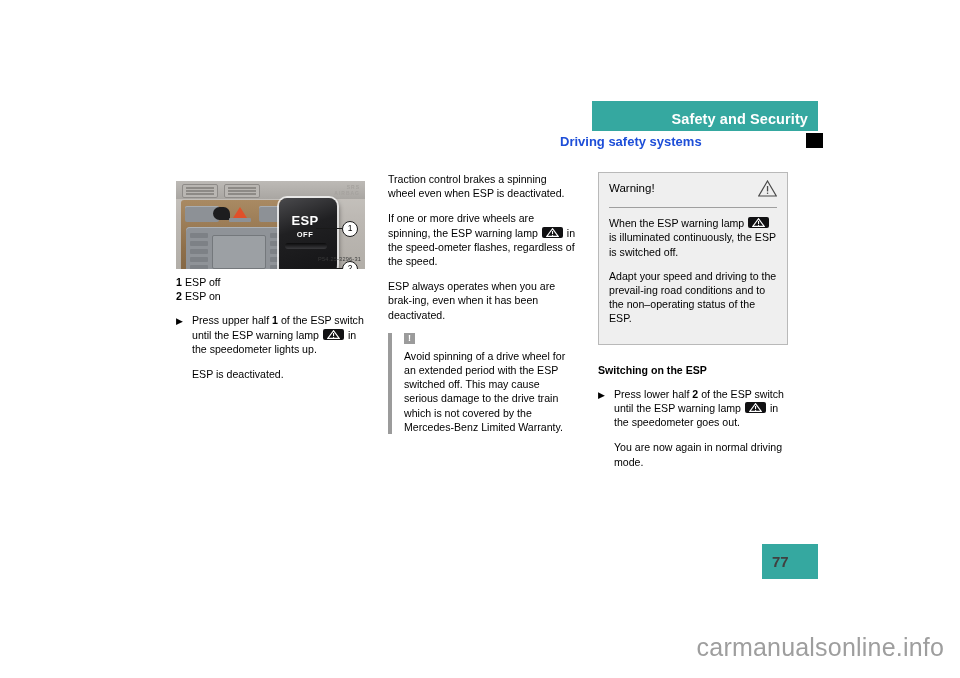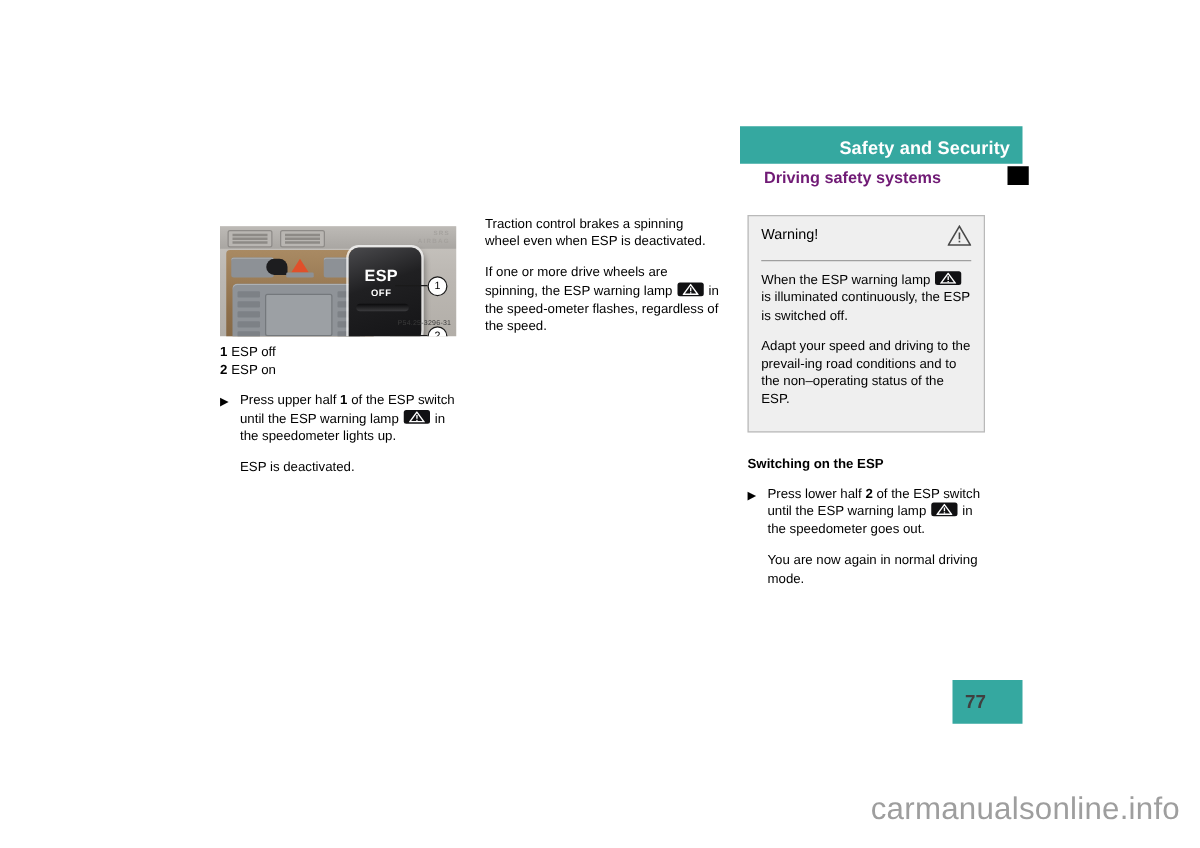--- a/index.html
+++ b/index.html
@@ -38,24 +38,24 @@
     font-weight: bold;
     letter-spacing: 0.1px;
     white-space: nowrap;
     margin-top: 40px;
   }
   .header-sub {
     position: absolute;
     left: 560px;
     top: 134px;
     width: 244px;
-    text-align: center;
+    text-align: left;
     font-size: 13px;
     font-weight: bold;
-    color: #701a75;
+    color: #1d4ed8;
     white-space: nowrap;
   }
   .header-square {
     position: absolute;
     left: 806px;
     top: 133px;
     width: 17px;
     height: 15px;
     background: #000000;
   }
@@ -399,21 +399,26 @@
     <p>Traction control brakes a spinning wheel even when ESP is deactivated.</p>
 
     <p><span>If one or more drive wheels are spinning, the ESP warning lamp </span><span class="lamp">
         <svg width="13" height="9" viewBox="0 0 13 9" aria-hidden="true">
           <polygon points="6.5,0.7 12.2,8.4 0.8,8.4" fill="none" stroke="#ffffff" stroke-width="1.1"></polygon>
           <rect x="6" y="3" width="1.1" height="3" fill="#ffffff"></rect>
           <rect x="6" y="6.8" width="1.1" height="1.1" fill="#ffffff"></rect>
         </svg>
       </span><span> in the speed-ometer flashes, regardless of the speed.</span></p>
 
-
+    <p>ESP always operates when you are brak-ing, even when it has been deactivated.</p>
+
+    <div class="notice">
+      <div class="notice-icon"></div>
+      <p>Avoid spinning of a drive wheel for an extended period with the ESP switched off. This may cause serious damage to the drive train which is not covered by the Mercedes-Benz Limited Warranty.</p>
+    </div>
   </div>
 
   <div class="col col-right">
 
     <div class="warnbox">
       <div class="warnbox-head">
         <div class="warnbox-title">Warning!</div>
         <div class="warn-tri">
           <svg width="19" height="17" viewBox="0 0 19 17" aria-hidden="true">
             <polygon points="9.5,1 18.3,16 0.7,16" fill="none" stroke="#4a4a4a" stroke-width="1.2"></polygon>

